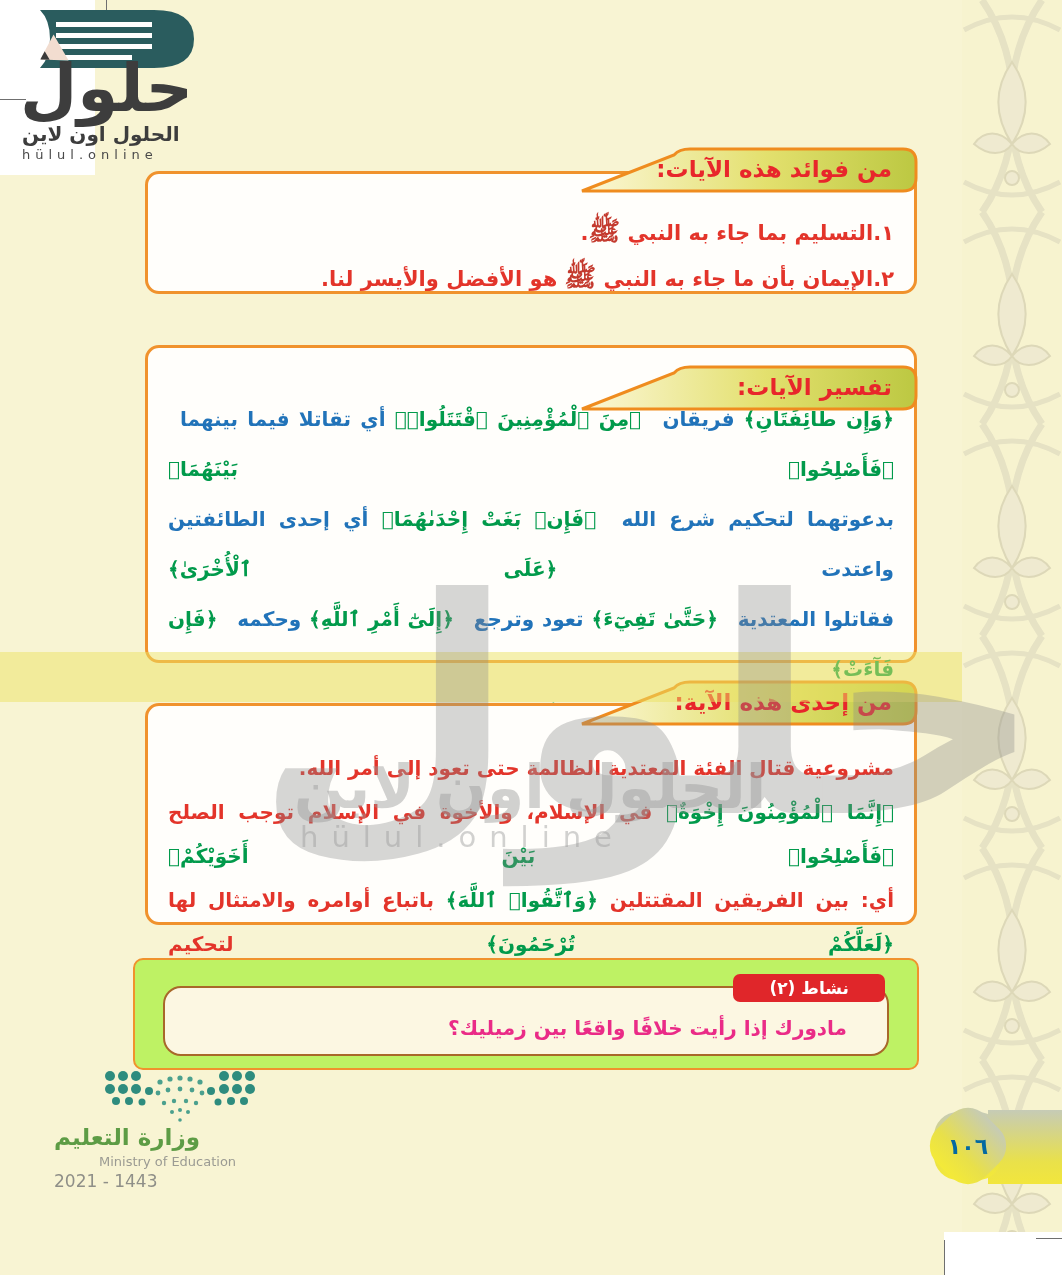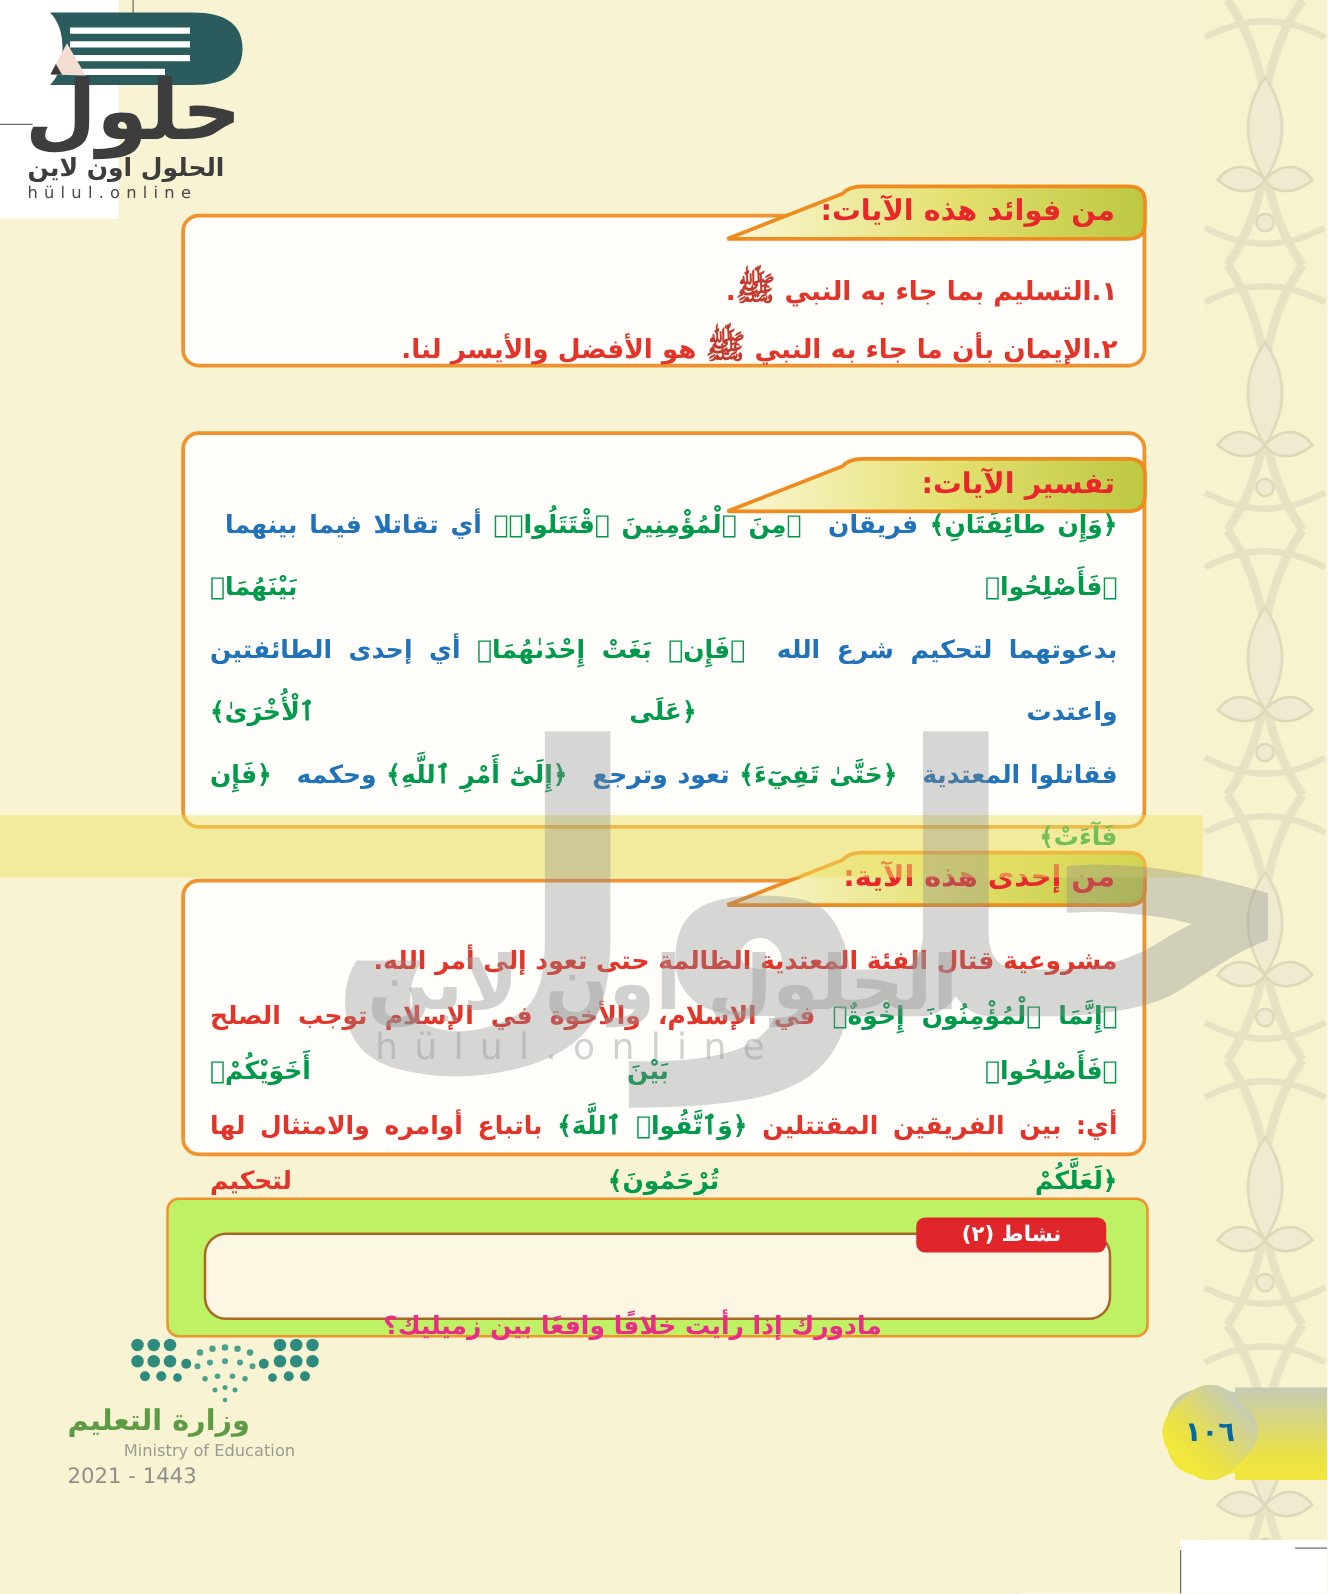--- a/index.html
+++ b/index.html
@@ -45,21 +45,21 @@
   #box2 .content-line{line-height:50px;}
 
   #box3{top:703px;height:222px;}
   #box3 .sec-content{padding:40px 20px 0 20px;}
   #box3 .content-line{line-height:44px;}
 
   
   .activity-outer{position:absolute;left:133px;top:958px;width:786px;height:112px;background:#bef264;border:2px solid #f0922d;border-radius:10px;z-index:10;box-sizing:border-box;}
   .activity-inner{position:absolute;left:28px;right:28px;top:26px;bottom:12px;background:#fcf7e2;border:2px solid #a8682a;border-radius:18px;}
   .activity-badge{position:absolute;top:14px;right:32px;background:#e0262a;color:#ffffff;border-radius:7px;padding:4px 36px;font-size:17px;font-weight:bold;direction:rtl;z-index:3;}
-  .activity-question{position:absolute;top:56px;right:70px;left:30px;text-align:center;direction:rtl;color:#ea2b87;font-size:20px;font-weight:bold;margin-top:32px;}
+  .activity-question{position:absolute;top:56px;right:70px;left:30px;text-align:right;direction:rtl;color:#ea2b87;font-size:20px;font-weight:bold;}
 
   
   .watermark{position:absolute;left:0;top:0;width:1062px;height:1275px;pointer-events:none;z-index:40;}
   .wm-band{position:absolute;left:0;top:652px;width:962px;height:50px;background:rgba(236,225,100,0.50);}
   .wm-big{position:absolute;left:255px;top:560px;font-size:300px;line-height:1;font-weight:bold;color:#8a8a8a;opacity:0.34;direction:rtl;}
   .wm-line{position:absolute;left:290px;top:752px;width:480px;font-size:60px;font-weight:bold;color:#9b9b9b;opacity:0.45;direction:rtl;text-align:center;}
   .wm-url{position:absolute;left:300px;top:820px;font-size:29px;letter-spacing:13px;color:#9b9b9b;opacity:0.45;}
 
   
   .ministry{position:absolute;left:48px;top:1068px;width:220px;z-index:20;}

